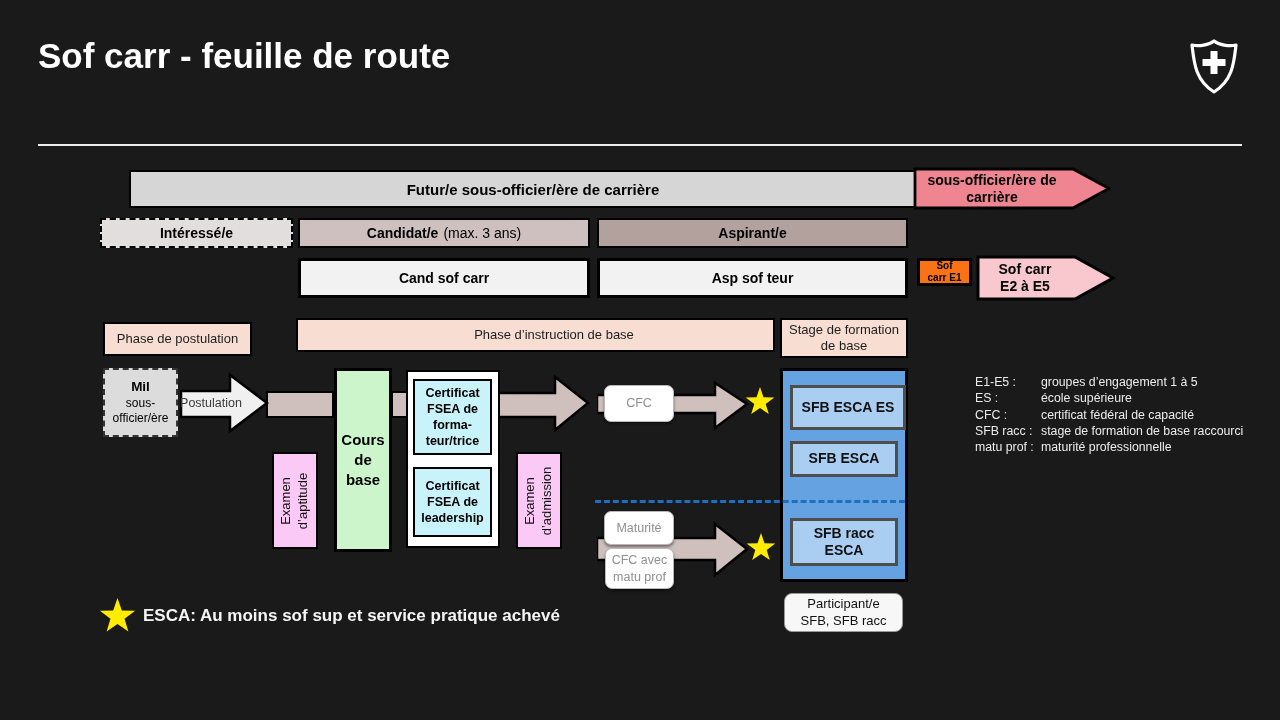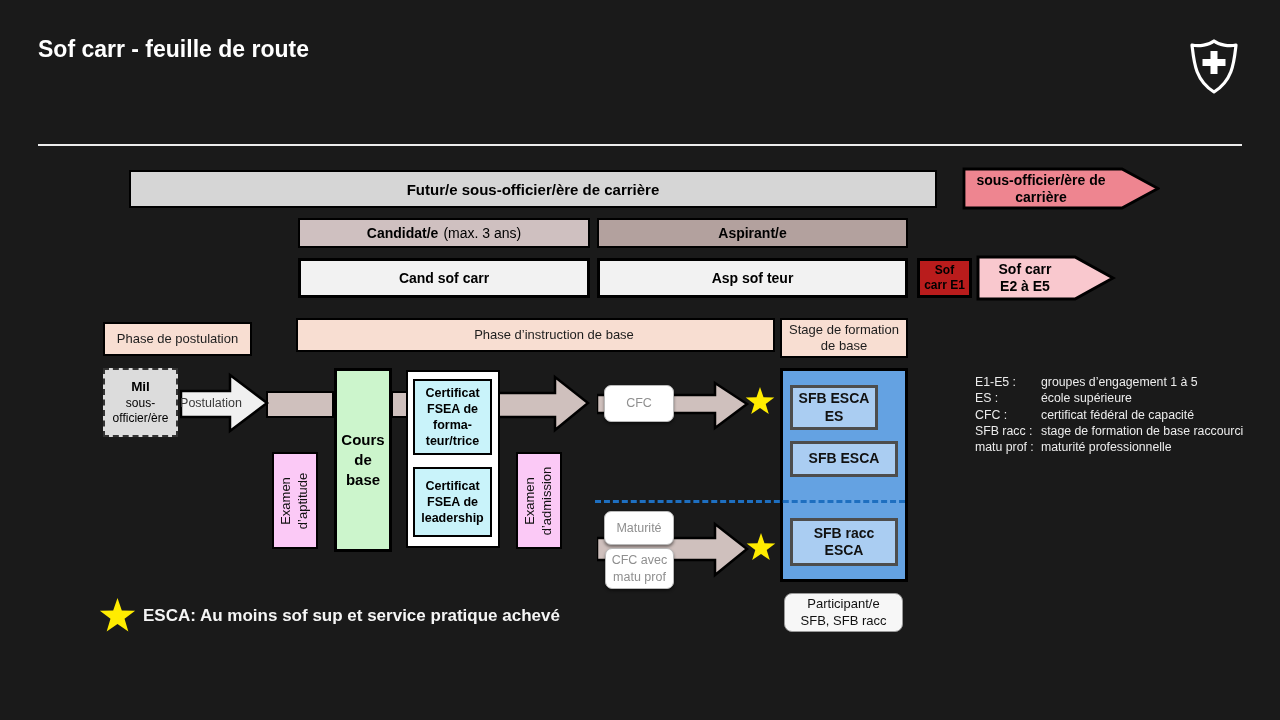--- a/index.html
+++ b/index.html
@@ -27,59 +27,62 @@
                align-items:center;font-weight:bold;font-size:14px;line-height:1.2;color:#000;text-align:center;}
   .legend-row{display:flex;font-size:12.3px;line-height:16.3px;color:#ececec;}
   .legend-term{width:66px;flex:0 0 66px;}
   svg{display:block;}
 </style>
 </head>
 <body>
 
 <div id="slide">
 
-  <div class="abs bold" style="left:38px;top:36px;font-size:23px;color:#fff;">Sof carr - feuille de route</div>
+  <div class="abs bold" style="left:38px;top:36px;font-size:35px;color:#fff;">Sof carr - feuille de route</div>
 
   <svg class="abs" style="left:1186px;top:36px;" width="56" height="60" viewBox="0 0 56 60">
     <path d="M28,5 C23,9 13,10.5 6,9 C8,26 9,44 28,56 C47,44 48,26 50,9 C43,10.5 33,9 28,5 Z" fill="none" stroke="#fff" stroke-width="3.2" stroke-linejoin="round"></path>
     <rect x="24.5" y="15" width="7" height="23" fill="#fff"></rect>
     <rect x="16.5" y="23" width="23" height="7" fill="#fff"></rect>
   </svg>
 
   <div class="abs" style="left:38px;top:144px;width:1204px;border-top:2px solid #ededed;"></div>
 
   <div class="abs box bar1" style="left:100px;top:170px;width:808px;height:38px;margin-left:29px;">
     <span>Futur/e sous-officier/ère de carrière</span>
   </div>
 
-  <div class="abs" style="left:962px;top:167px;width:198px;height:43px;">
+  <div class="abs" style="left:913px;top:167px;width:198px;height:43px;">
     <svg width="198" height="43" viewBox="0 0 198 43">
       <polygon points="2,2 160,2 196,21.5 160,41 2,41" fill="#ee8590" stroke="#000" stroke-width="2.8"></polygon>
     </svg>
     <div class="arrow-label" style="right:40px;">
       <span>sous-officier/ère de</span>
       <span>carrière</span>
     </div>
   </div>
 
+  <div class="abs box row2" style="left:100px;top:218px;width:193px;height:30px;background:#e3dede;border-style:dashed;">
+    <span>Intéressé/e</span>
+  </div>
   <div class="abs box row2" style="left:298px;top:218px;width:292px;height:30px;background:#cfc0c0;">
     <span>Candidat/e</span>
     <span style="font-weight:normal;margin-left:5px;">(max. 3 ans)</span>
   </div>
   <div class="abs box row2" style="left:597px;top:218px;width:311px;height:30px;background:#b3a19e;">
     <span>Aspirant/e</span>
   </div>
 
   <div class="abs box row3" style="left:298px;top:258px;width:292px;height:40px;">
     <span>Cand sof carr</span>
   </div>
   <div class="abs box row3" style="left:597px;top:258px;width:311px;height:40px;">
     <span>Asp sof teur</span>
   </div>
-  <div class="abs stack row3" style="left:917px;top:258px;width:55px;height:40px;background:#b91c1c;font-size:12px;line-height:1.25;">
+  <div class="abs stack row3" style="left:917px;top:258px;width:55px;height:28px;background:#f97316;font-size:10px;line-height:1.25;">
     <span>Sof</span>
     <span>carr E1</span>
   </div>
   <div class="abs" style="left:976px;top:255px;width:140px;height:46px;">
     <svg width="140" height="46" viewBox="0 0 140 46">
       <polygon points="2,2 99,2 137,23 99,44 2,44" fill="#f9c8ce" stroke="#000" stroke-width="3"></polygon>
     </svg>
     <div class="arrow-label" style="right:42px;">
       <span>Sof carr</span>
       <span>E2 à E5</span>
@@ -169,21 +172,21 @@
 
   <div class="abs box roundbox" style="left:604px;top:385px;width:70px;height:37px;">
     <span>CFC</span>
   </div>
 
   <svg class="abs" style="left:745px;top:387px;z-index:3;" width="30" height="30" viewBox="0 0 30 30">
     <polygon points="15,0 18.5,10.2 29.3,10.4 20.7,16.9 23.8,27.1 15,21 6.2,27.1 9.3,16.9 0.7,10.4 11.5,10.2" fill="#ffec00"></polygon>
   </svg>
 
   <div class="abs" style="left:780px;top:368px;width:128px;height:214px;background:#64a2e2;border:3px solid #000;z-index:2;">
-    <div class="abs box bluebox" style="left:7px;top:14px;width:88px;height:45px;">
+    <div class="abs box bluebox" style="left:7px;top:14px;width:116px;height:45px;">
       <span>SFB ESCA ES</span>
     </div>
     <div class="abs box bluebox" style="left:7px;top:70px;width:108px;height:36px;">
       <span>SFB ESCA</span>
     </div>
     <div class="abs stack bluebox" style="left:7px;top:147px;width:108px;height:48px;">
       <span>SFB racc</span>
       <span>ESCA</span>
     </div>
   </div>

